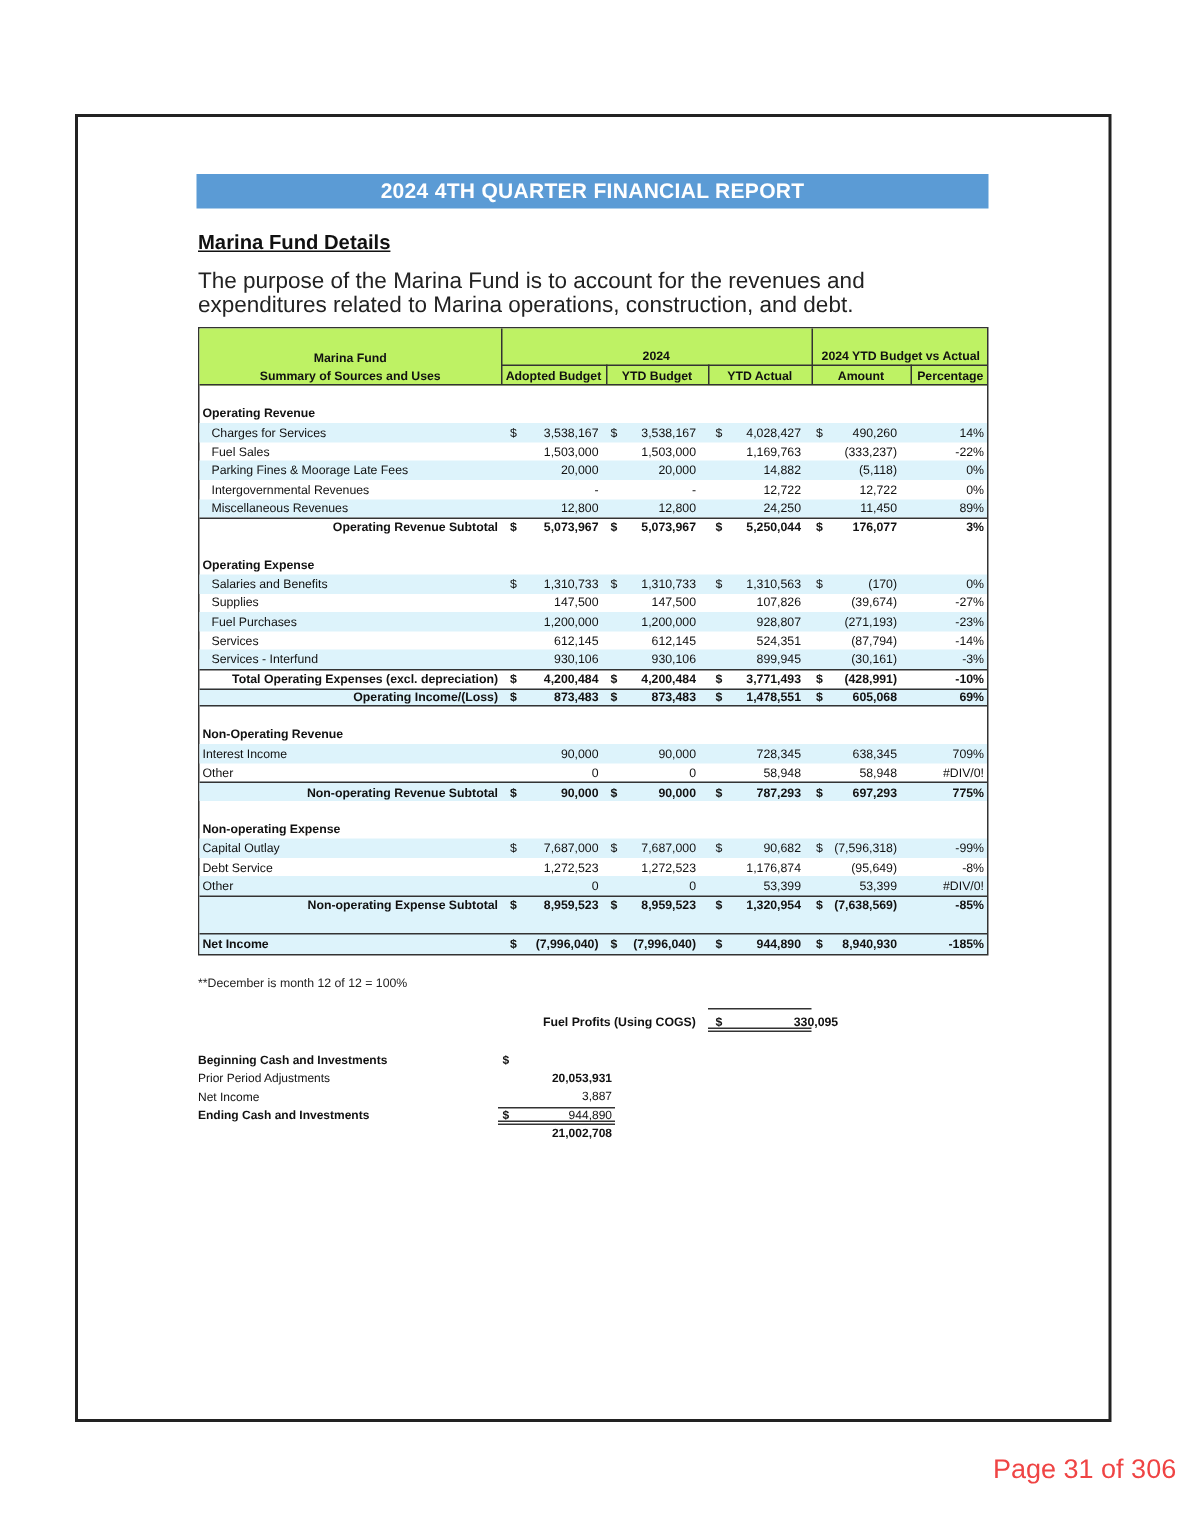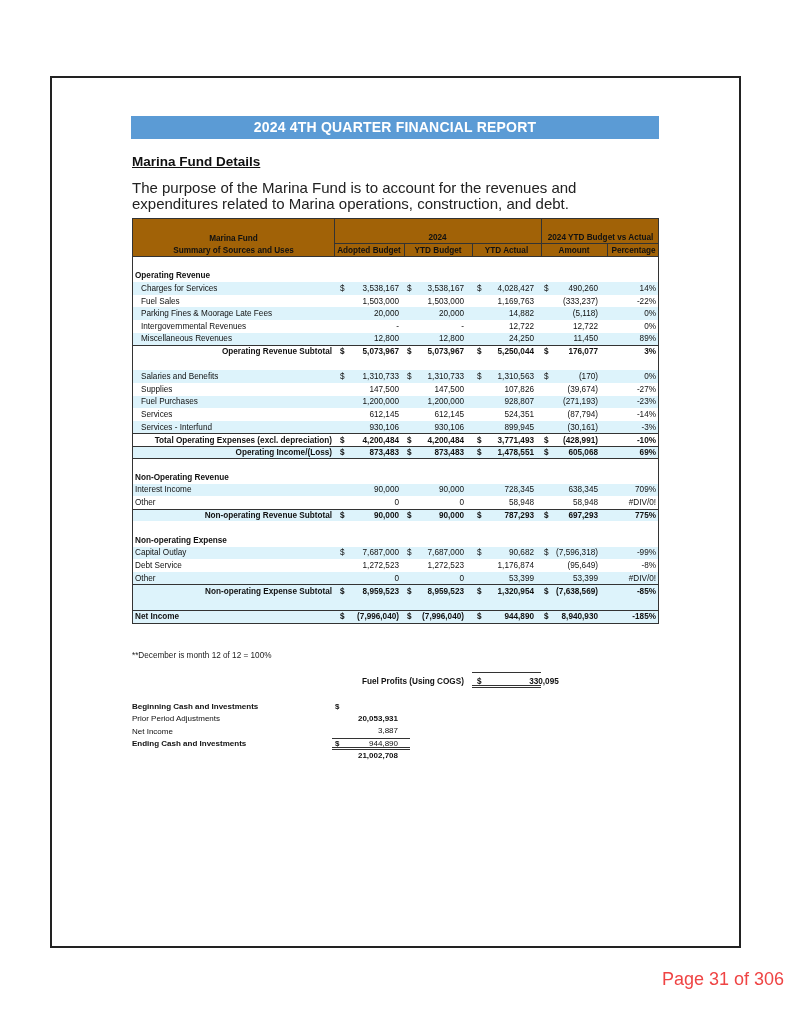--- a/index.html
+++ b/index.html
@@ -25,39 +25,39 @@
   .num { position: absolute; top: 0; height: 100%; display: flex; align-items: center; justify-content: flex-end; }
   .bold { font-weight: bold; }
 
   
   .s1 { left: 207px; } .n1 { right: 259px; }
   .s2 { left: 274px; } .n2 { right: 194px; }
   .s3 { left: 344px; } .n3 { right: 124px; }
   .s4 { left: 411px; } .n4 { right: 60px; }
   .n5 { right: 2px; }
 
-  .hdr-block { position: relative; height: 38px; background: #a16207; border-bottom: 1.5px solid #333; }
+  .hdr-block { position: relative; height: 38px; background: #bef264; border-bottom: 1.5px solid #333; }
   .hdr-block .vline { position: absolute; top: 0; bottom: 0; border-left: 1.5px solid #333; }
   .hdr-block .hline { position: absolute; border-top: 1px solid #333; }
   .hdr-block .vsub { position: absolute; border-left: 1px solid #333; }
   .htxt { position: absolute; font-weight: bold; font-size: 8.2px; text-align: center; }
 
   .note { position: absolute; left: 132px; top: 651px; font-size: 8.2px; color: #222; }
 
   .fuel { position: absolute; top: 672px; font-size: 8.2px; font-weight: bold; }
   .fuel-label { left: 362px; top: 678px; }
   .fuel-box { position: absolute; left: 472px; top: 672px; width: 69px; height: 16px; border-top: 1px solid #333; border-bottom: 2.5px double #333; border-bottom-style: double; border-bottom-width: 3px; }
   .fuel-cur { position: absolute; left: 477px; top: 677px; font-size: 8.2px; font-weight: bold; }
   .fuel-val { position: absolute; left: 504px; width: 80px; top: 677px; font-size: 8.2px; font-weight: bold; text-align: center; }
 
   .cash { position: absolute; left: 132px; top: 700px; width: 290px; font-size: 8px; }
   .cash .crow { position: relative; height: 12.5px; display: flex; align-items: center; }
   .cash .clabel { position: absolute; left: 0; }
   .cash .ccur { position: absolute; left: 203px; }
-  .cash .cval { position: absolute; right: 24px; text-align: right; margin-top: 24px; }
+  .cash .cval { position: absolute; right: 14px; text-align: right; margin-top: 24px; }
   .cash .underl { position: absolute; left: 200px; width: 78px; }
   .cash .line-top { border-top: 1px solid #333; }
   .cash .dbl { border-bottom: 3px double #333; }
 
   .pageno { position: absolute; left: 662px; top: 969px; font-size: 18px; color: #ef4444; }
 </style>
 </head>
 <body>
 
 <div class="frame"></div>
@@ -140,20 +140,23 @@
         <span class="cur s2 bold">$</span>
         <span class="cur s3 bold">$</span>
         <span class="cur s4 bold">$</span>
         <span class="num n1 bold">5,073,967</span>
         <span class="num n2 bold">5,073,967</span>
         <span class="num n3 bold">5,250,044</span>
         <span class="num n4 bold">176,077</span>
         <span class="num n5 bold">3%</span>
       </div>
       <div class="row"></div>
+      <div class="row">
+        <span class="cell c-label bold">Operating Expense</span>
+      </div>
       <div class="row shade">
         <span class="cell c-label ind">Salaries and Benefits</span>
         <span class="cur s1">$</span>
         <span class="cur s2">$</span>
         <span class="cur s3">$</span>
         <span class="cur s4">$</span>
         <span class="num n1">1,310,733</span>
         <span class="num n2">1,310,733</span>
         <span class="num n3">1,310,563</span>
         <span class="num n4">(170)</span>

